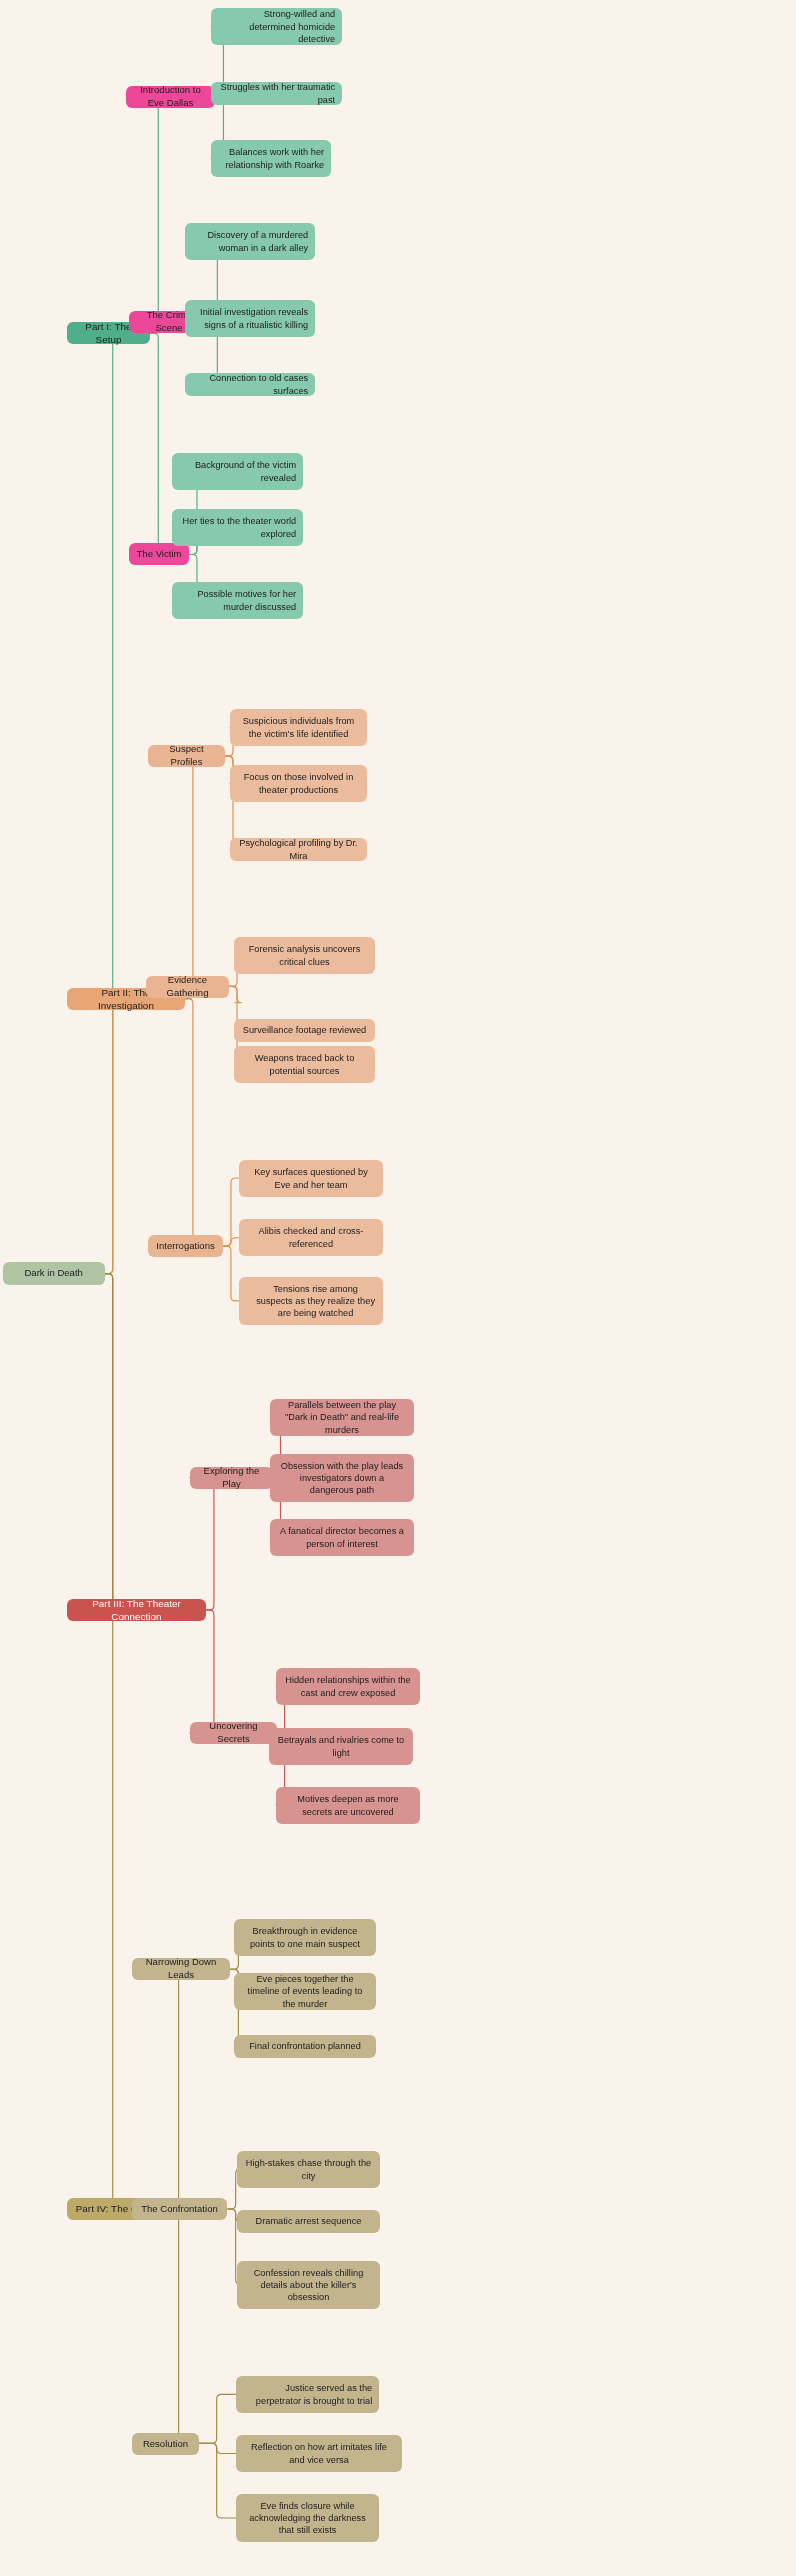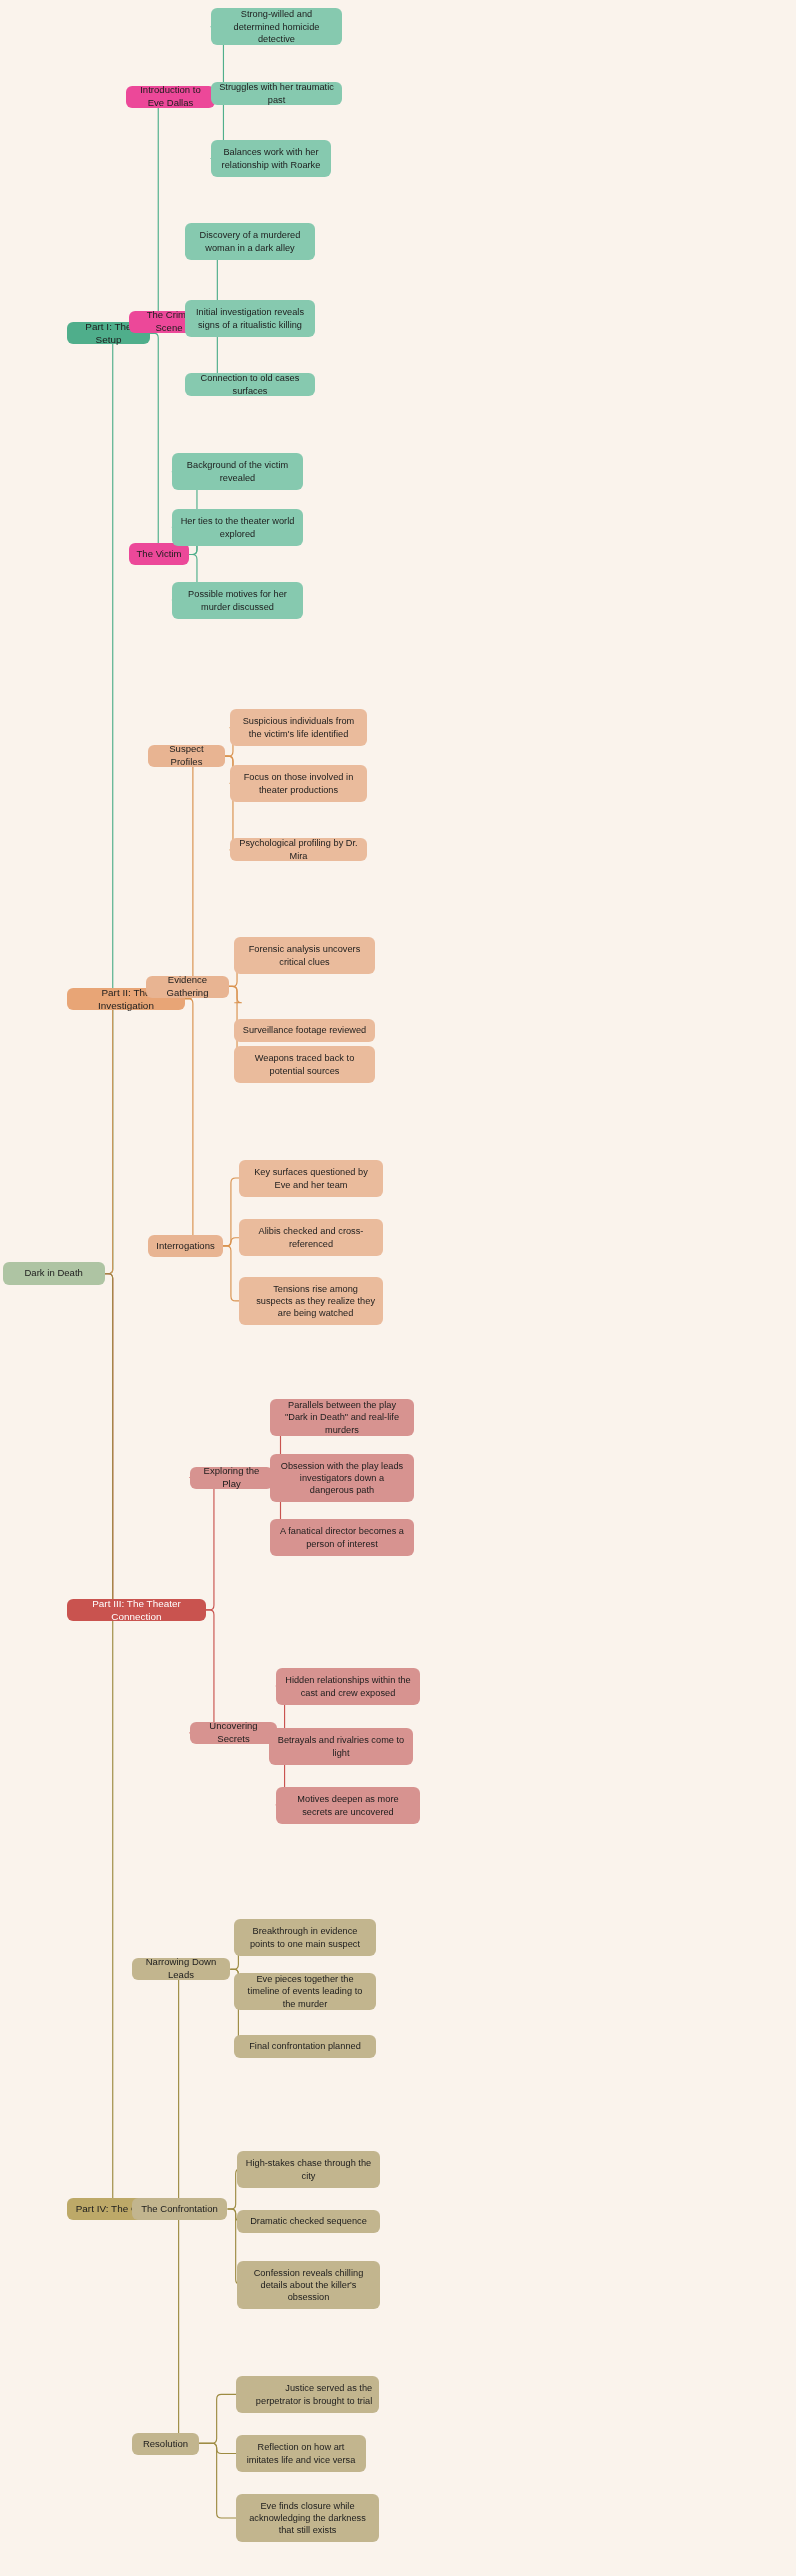--- a/index.html
+++ b/index.html
@@ -39,21 +39,21 @@
     font-size: 9.2px;
     letter-spacing: 0.03px;
   }
   .node.root {
     background: #aec4a3;
     font-size: 9.5px;
   }
   
   .node.p1-branch { background: #4fae8b; font-size: 9.9px; }
   .node.p1-sub    { background: #ec4899; font-size: 9.5px; }
-  .node.p1-leaf   { background: #86c9af; }
+  .node.p1-leaf   { background: #86c9af; text-align: right; }
   
   .node.p2-branch { background: #e8a576; font-size: 9.9px; }
   .node.p2-sub    { background: #e8b492; font-size: 9.5px; }
   .node.p2-leaf   { background: #eabb9c; }
   
   .node.p3-branch { background: #c9534f; color: #ffffff; font-size: 9.9px; }
   .node.p3-sub    { background: #d79390; font-size: 9.5px; }
   .node.p3-leaf   { background: #d79390; }
   
   .node.p4-branch { background: #bda968; font-size: 9.9px; }
@@ -151,21 +151,21 @@
       <div class="node p3-leaf" style="left: 276px; top: 1668px; width: 144px; height: 37px;">Hidden relationships within the cast and crew exposed</div>
       <div class="node p3-leaf" style="left: 269px; top: 1728px; width: 144px; height: 37px;">Betrayals and rivalries come to light</div>
       <div class="node p3-leaf" style="left: 276px; top: 1787px; width: 144px; height: 37px;">Motives deepen as more secrets are uncovered</div>
       <div class="node p4-branch" style="left: 67px; top: 2198px; width: 103px; height: 22px;">Part IV: The Climax</div>
       <div class="node p4-sub" style="left: 132px; top: 1958px; width: 98px; height: 22px;">Narrowing Down Leads</div>
       <div class="node p4-leaf" style="left: 234px; top: 1919px; width: 142px; height: 37px;">Breakthrough in evidence points to one main suspect</div>
       <div class="node p4-leaf" style="left: 234px; top: 1973px; width: 142px; height: 37px;">Eve pieces together the timeline of events leading to the murder</div>
       <div class="node p4-leaf" style="left: 234px; top: 2035px; width: 142px; height: 23px;">Final confrontation planned</div>
       <div class="node p4-sub" style="left: 132px; top: 2198px; width: 95px; height: 22px;">The Confrontation</div>
       <div class="node p4-leaf" style="left: 237px; top: 2151px; width: 143px; height: 37px;">High-stakes chase through the city</div>
-      <div class="node p4-leaf" style="left: 237px; top: 2210px; width: 143px; height: 23px;">Dramatic checked sequence</div>
+      <div class="node p4-leaf" style="left: 237px; top: 2210px; width: 143px; height: 23px;">Dramatic arrest sequence</div>
       <div class="node p4-leaf" style="left: 237px; top: 2261px; width: 143px; height: 48px;">Confession reveals chilling details about the killer's obsession</div>
       <div class="node p4-sub" style="left: 132px; top: 2433px; width: 67px; height: 22px;">Resolution</div>
       <div class="node p4-leaf" style="left: 236px; top: 2376px; width: 143px; height: 37px; text-align: right;">Justice served as the perpetrator is brought to trial</div>
-      <div class="node p4-leaf" style="left: 236px; top: 2435px; width: 130px; height: 37px;">Reflection on how art imitates life and vice versa</div>
+      <div class="node p4-leaf" style="left: 236px; top: 2435px; width: 166px; height: 37px;">Reflection on how art imitates life and vice versa</div>
       <div class="node p4-leaf" style="left: 236px; top: 2494px; width: 143px; height: 48px;">Eve finds closure while acknowledging the darkness that still exists</div>
     </div>
 </div>
 
 
 </body></html>

